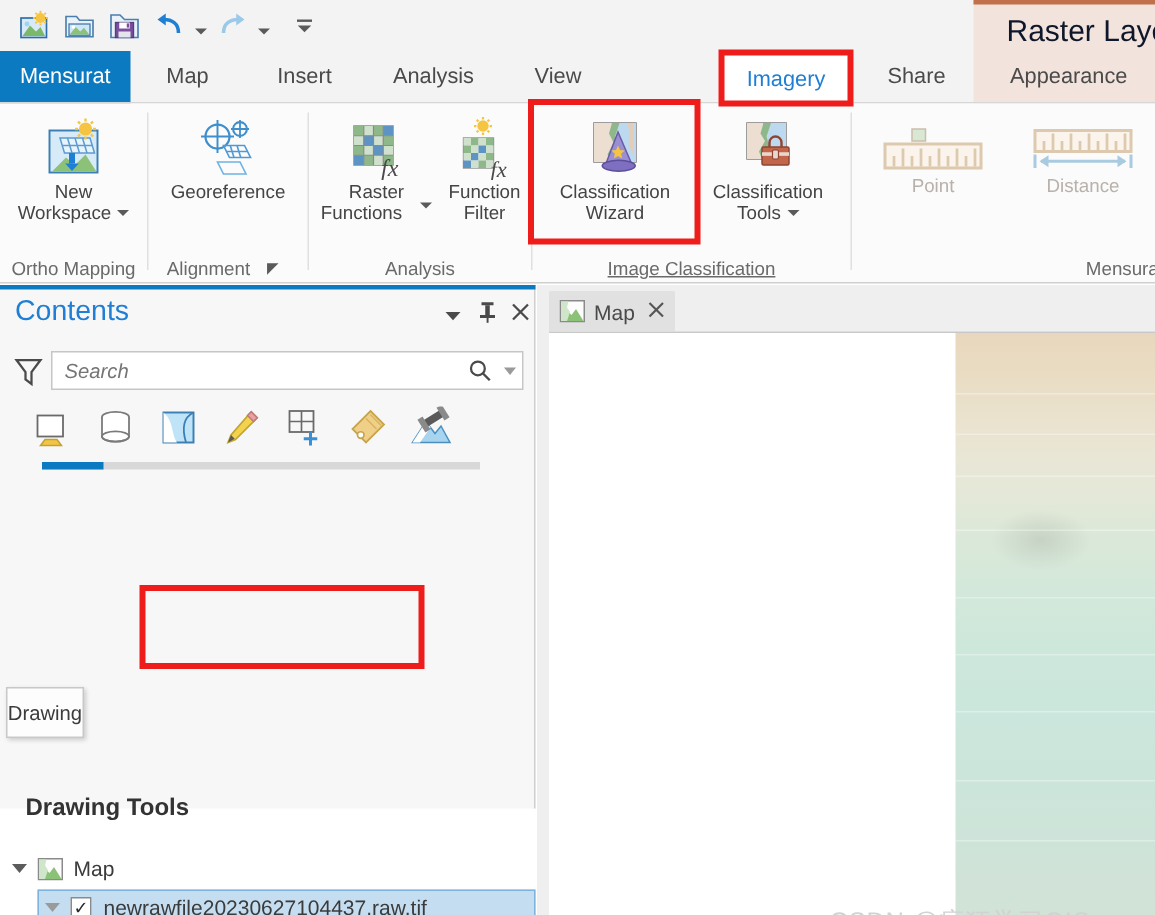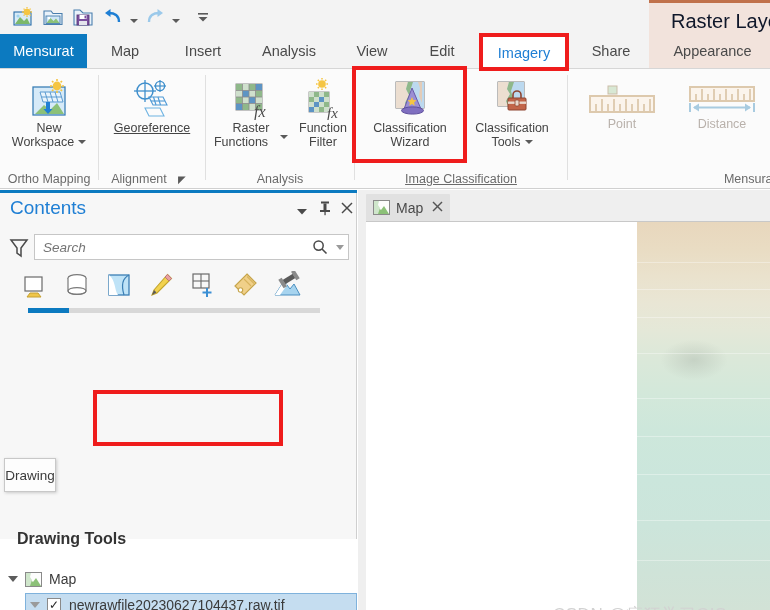--- a/index.html
+++ b/index.html
@@ -220,21 +220,20 @@
   </div>
 </div>
 
 <div id="tabbar">
   <div class="ctx-band" style="left:649px; width:121px;"></div>
   <div class="tab project" style="left:0; width:87px;">Mensurat</div>
   <div class="tab" style="left:87px; width:76px;">Map</div>
   <div class="tab" style="left:163px; width:80px;">Insert</div>
   <div class="tab" style="left:243px; width:92px;">Analysis</div>
   <div class="tab" style="left:335px; width:74px;">View</div>
-  <div class="tab" style="left:409px; width:66px;">Edit</div>
   <div class="tab imagery" style="left:479px; width:90px;">Imagery</div>
   <div class="tab" style="left:575px; width:72px;">Share</div>
   <div class="tab" style="left:655px; width:115px;">Appearance</div>
 </div>
 
 <div class="ctx-title-band" style="left:649px; top:0; width:121px;">
   <div class="ctx-title" style="left:22px; top:7px;">Raster Layer</div>
 </div>
 
 <div id="ribbon">
@@ -275,21 +274,21 @@
         </g>
       </svg>
     </span>
     <span>New</span>
     <span style="display:flex;align-items:center;gap:4px;">
       <span>Workspace</span>
       <span class="caret-dn"></span>
     </span>
   </div>
 
-  <div class="rbtn" style="left:103px; top:8px; width:98px;text-decoration:underline;">
+  <div class="rbtn" style="left:103px; top:8px; width:98px;">
     <span class="ricon">
       <svg width="46" height="42" viewBox="0 0 46 42">
         <circle cx="16" cy="13" r="8" fill="none" stroke="#3f8fcc" stroke-width="1.5"></circle>
         <line x1="16" y1="2" x2="16" y2="24" stroke="#3f8fcc" stroke-width="1.3"></line>
         <line x1="5" y1="13" x2="27" y2="13" stroke="#3f8fcc" stroke-width="1.3"></line>
         <circle cx="31" cy="8" r="4.6" fill="none" stroke="#3f8fcc" stroke-width="1.4"></circle>
         <line x1="31" y1="2" x2="31" y2="14" stroke="#3f8fcc" stroke-width="1.2"></line>
         <line x1="25" y1="8" x2="37" y2="8" stroke="#3f8fcc" stroke-width="1.2"></line>
         <g stroke="#4f9ad6" stroke-width="1.1" fill="none">
           <path d="M20 19 L34 19 L38 27 L24 27 Z"></path>

